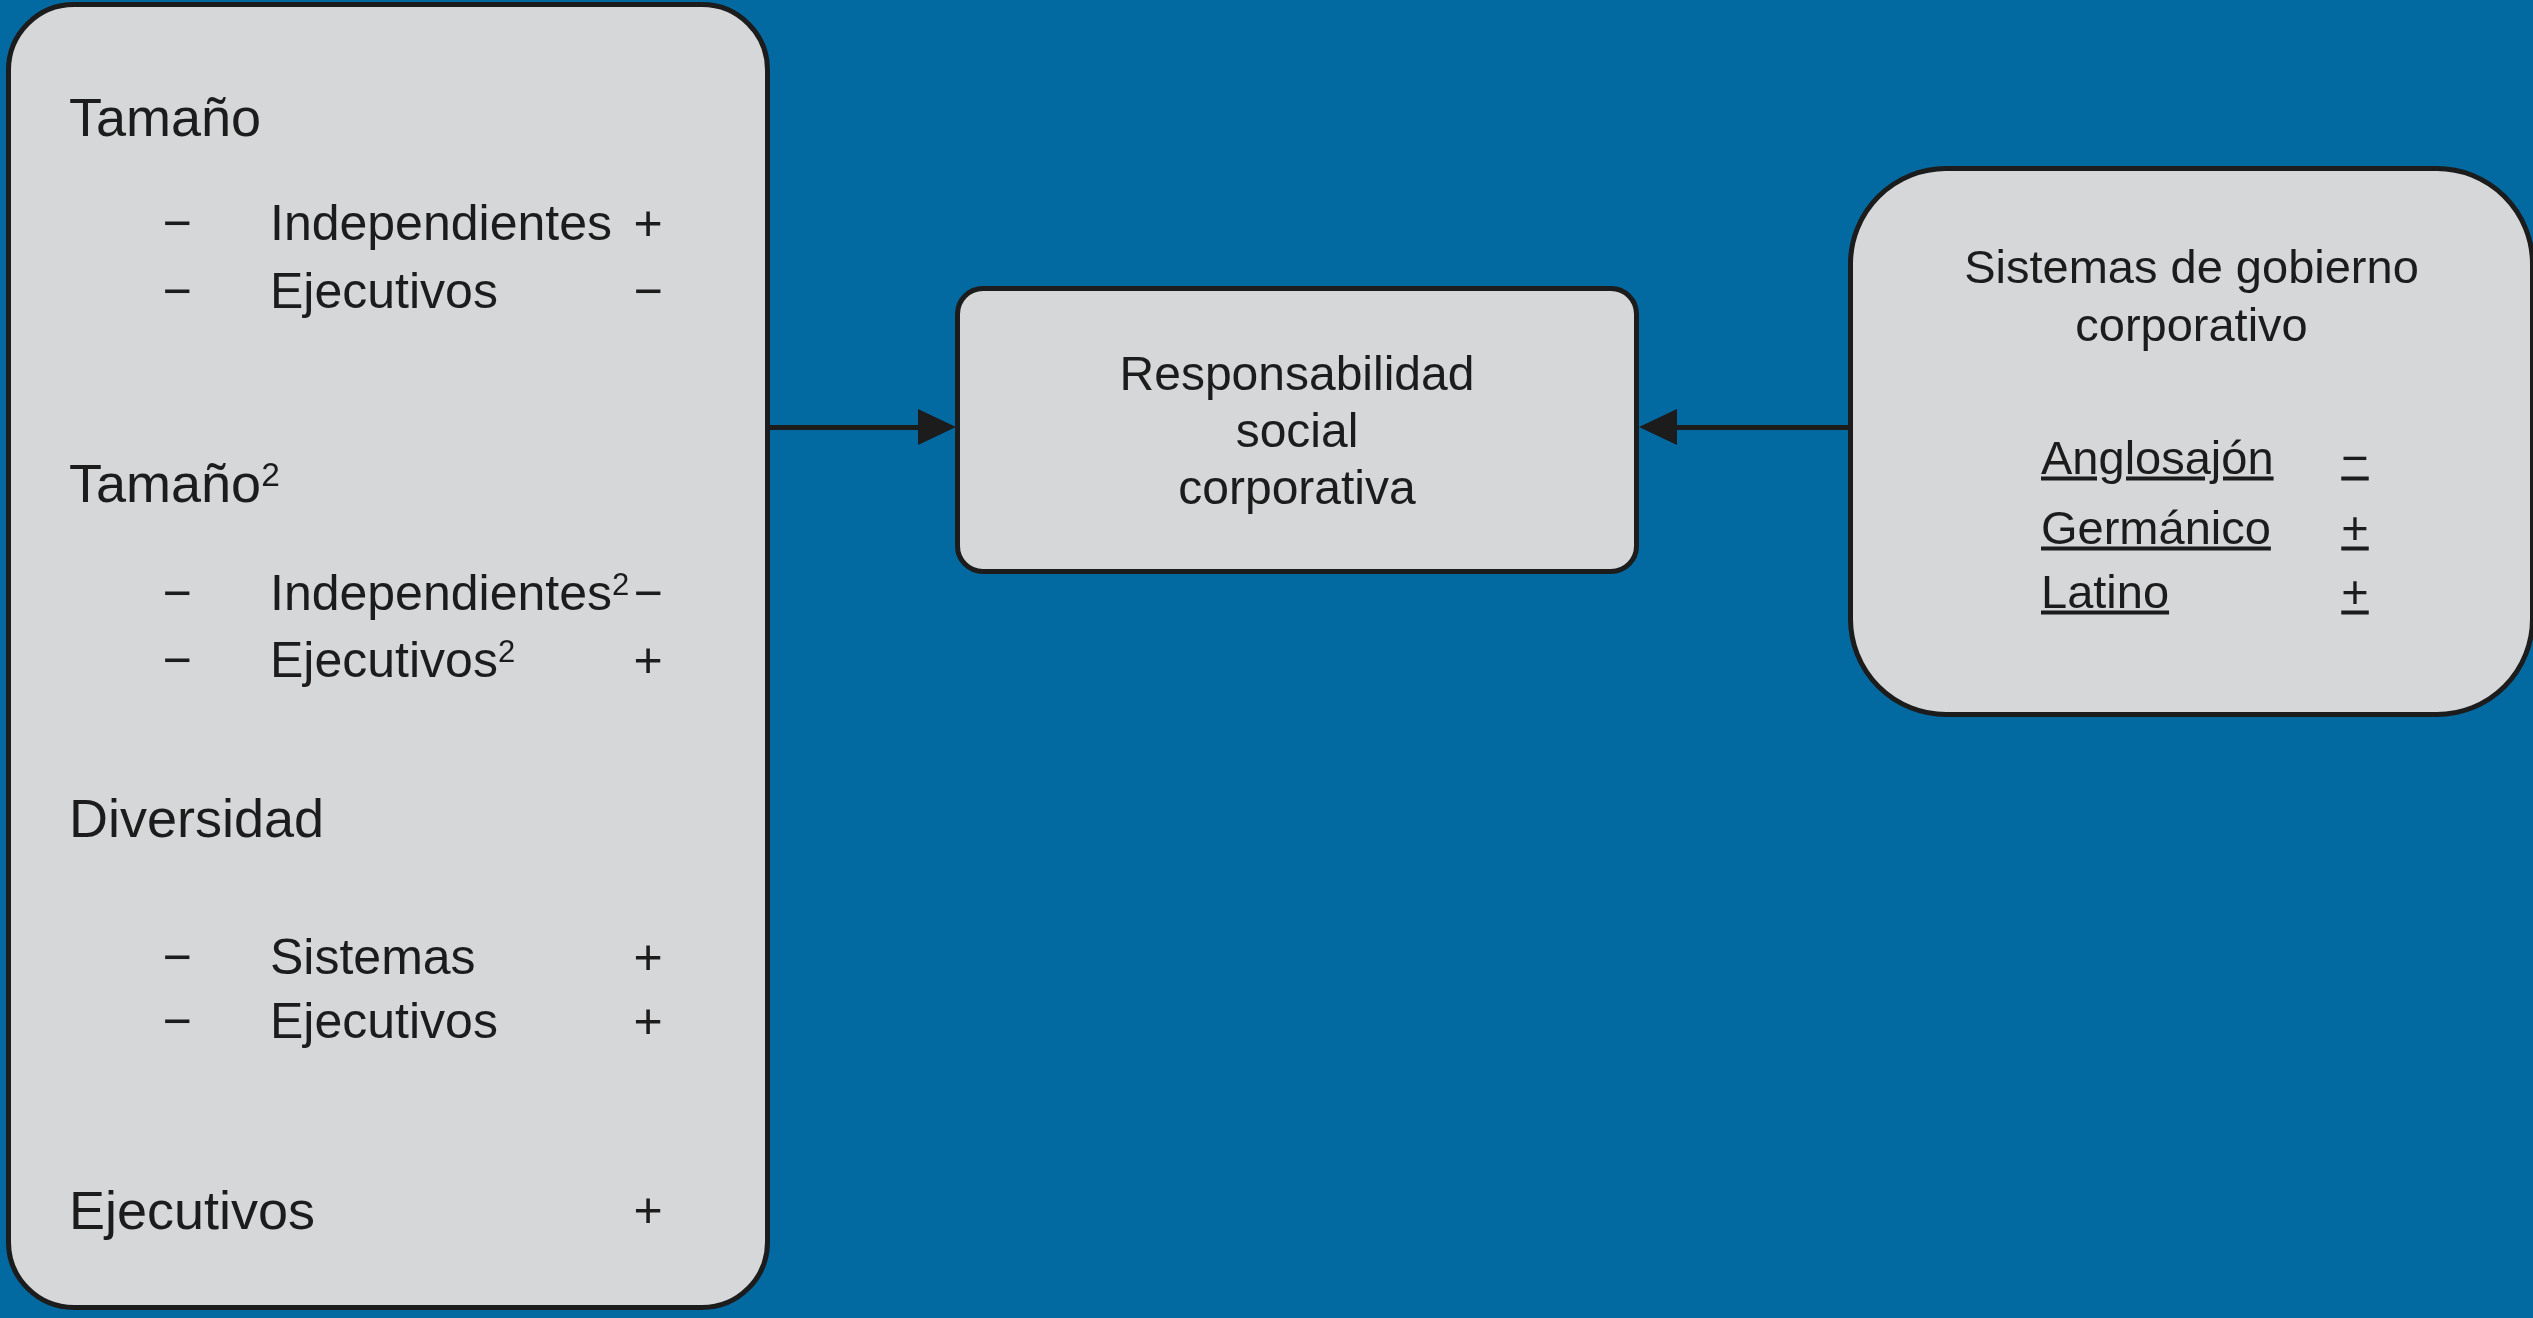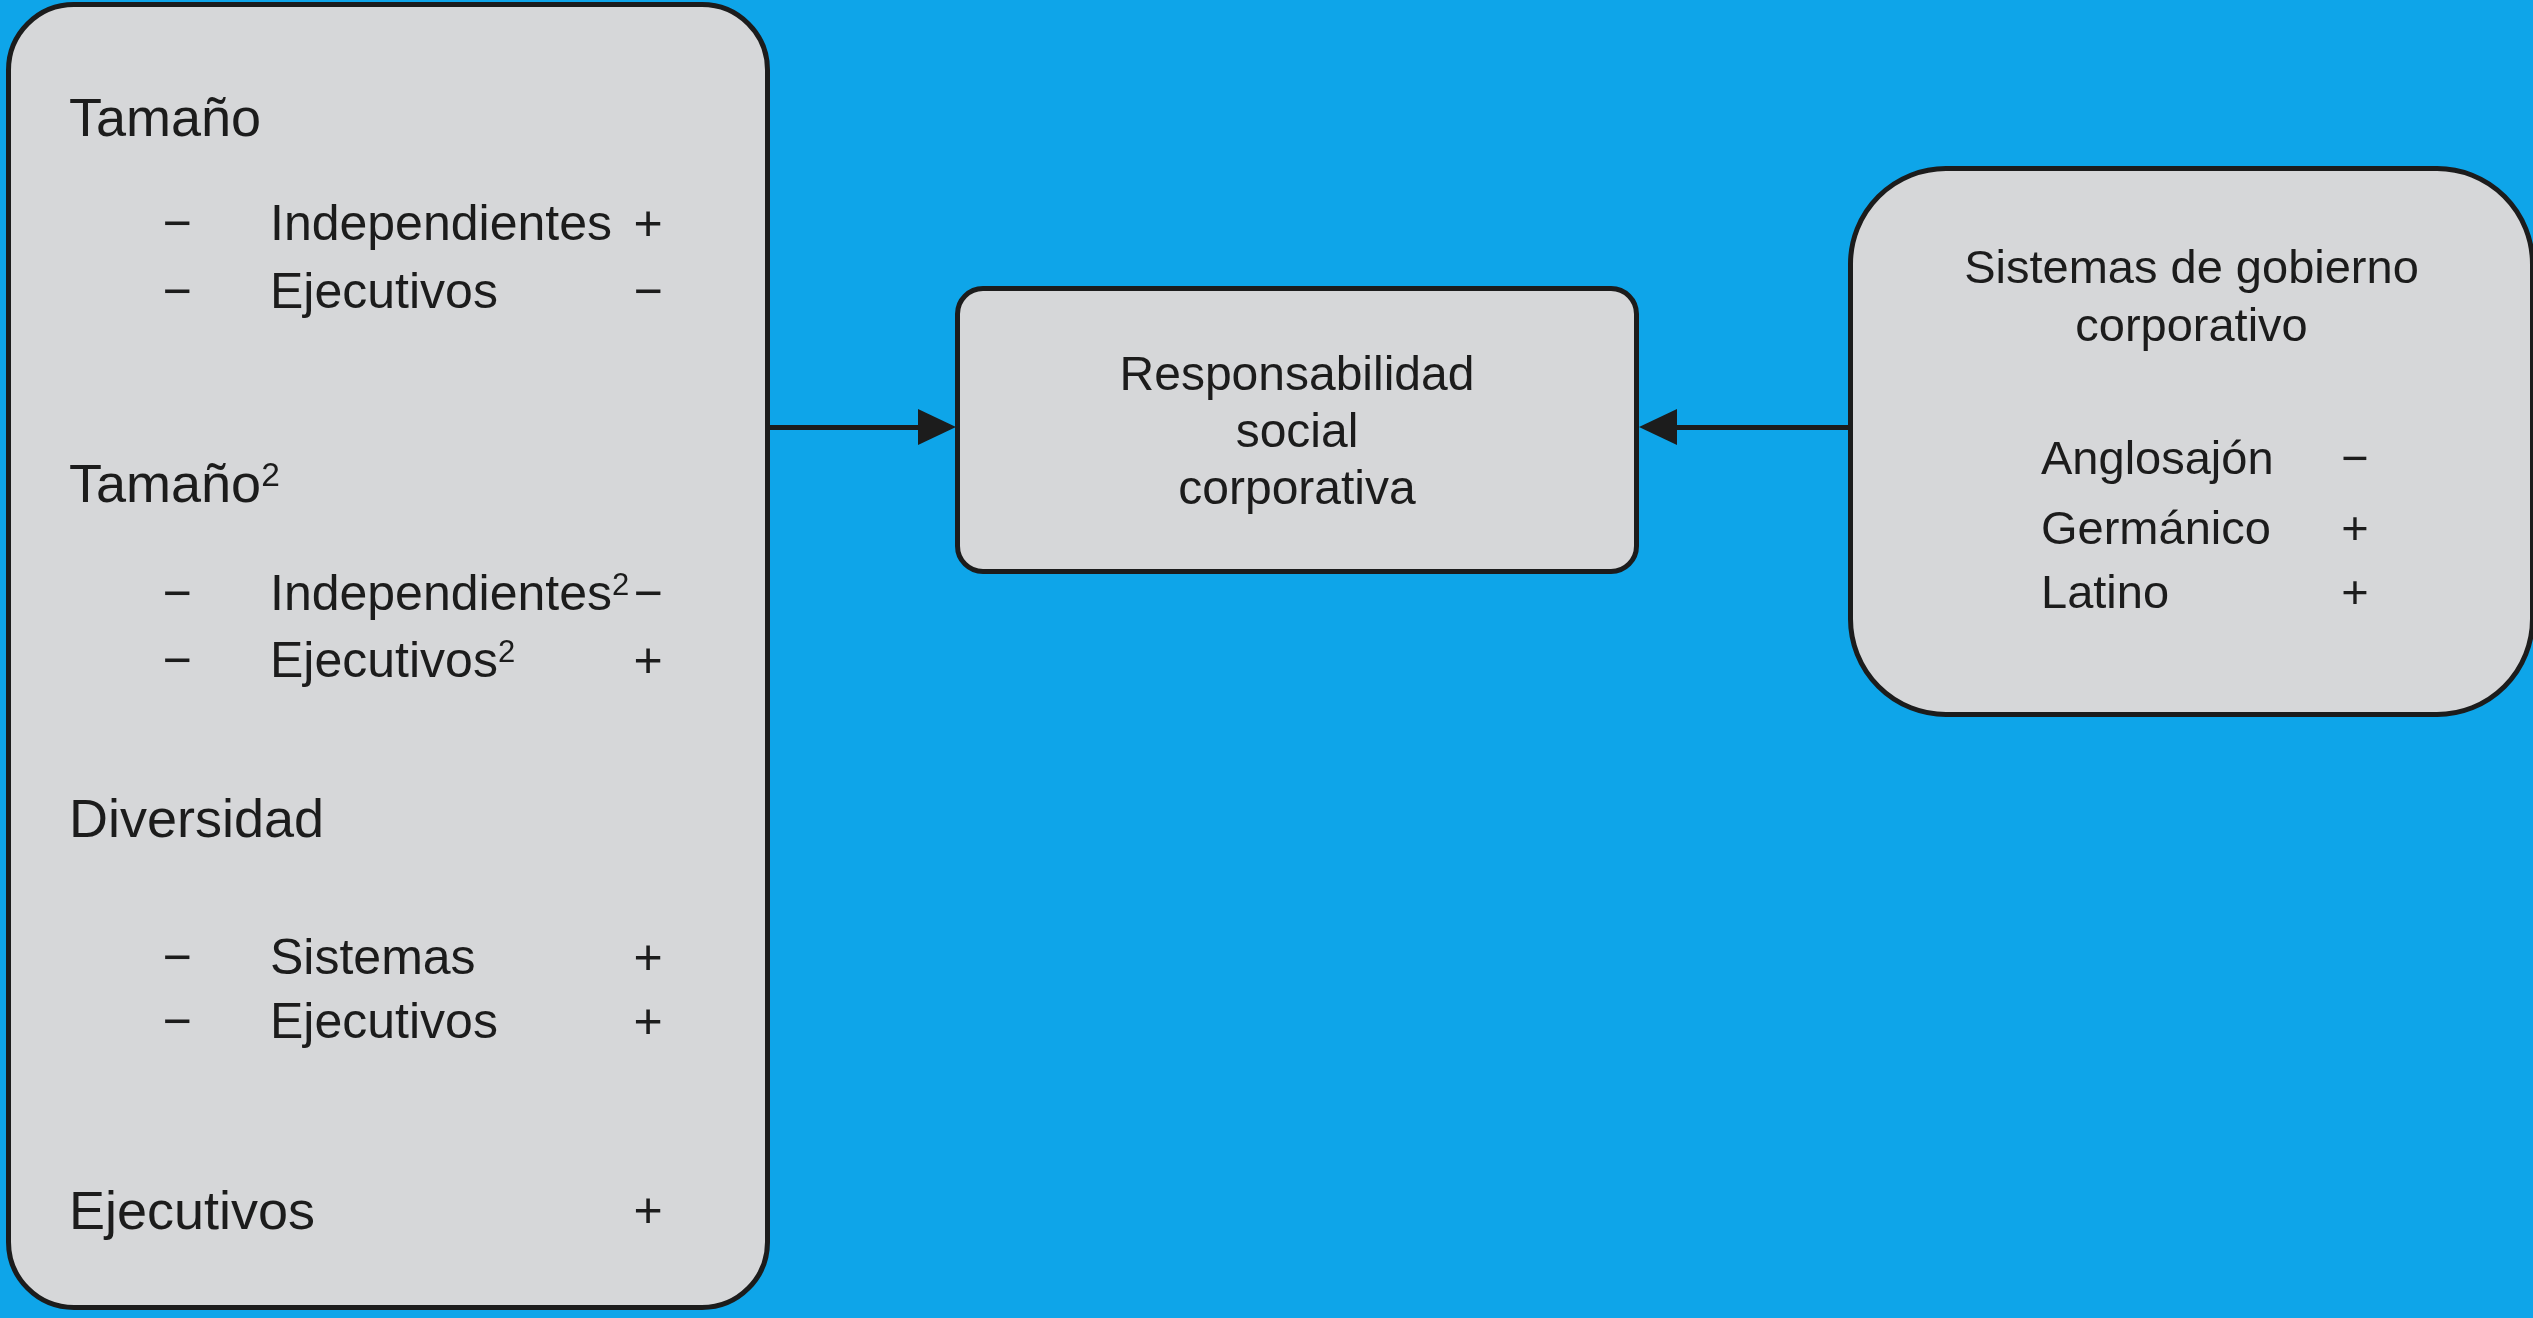--- a/index.html
+++ b/index.html
@@ -4,21 +4,21 @@
 <style>
   html, body {
     margin: 0;
     padding: 0;
     background: #ffffff;
   }
   .canvas {
     position: relative;
     width: 2533px;
     height: 1318px;
-    background: #0ea5e9;
+    background: #0369a1;
     font-family: "Liberation Sans", "DejaVu Sans", sans-serif;
     color: #1c1c1c;
     overflow: hidden;
   }
   .box {
     position: absolute;
     background: #d6d7d9;
     border: 5px solid #1c1c1c;
     box-sizing: border-box;
   }
@@ -66,20 +66,21 @@
   .rrow {
     position: absolute;
     left: 0; right: 0;
     height: 58px;
   }
   .rrow > span {
     position: absolute;
     top: 50%;
     transform: translateY(-50%);
     white-space: nowrap;
+    text-decoration: underline;
   }
   .rrow .item-label { left: 188px; }
   .rrow .sign { left: 462px; width: 80px; text-align: center; }
   .rb-heading {
     position: absolute;
     top: 67px; left: 0; right: 0;
     text-align: center;
     line-height: 58px;
   }
   sup.sq {

